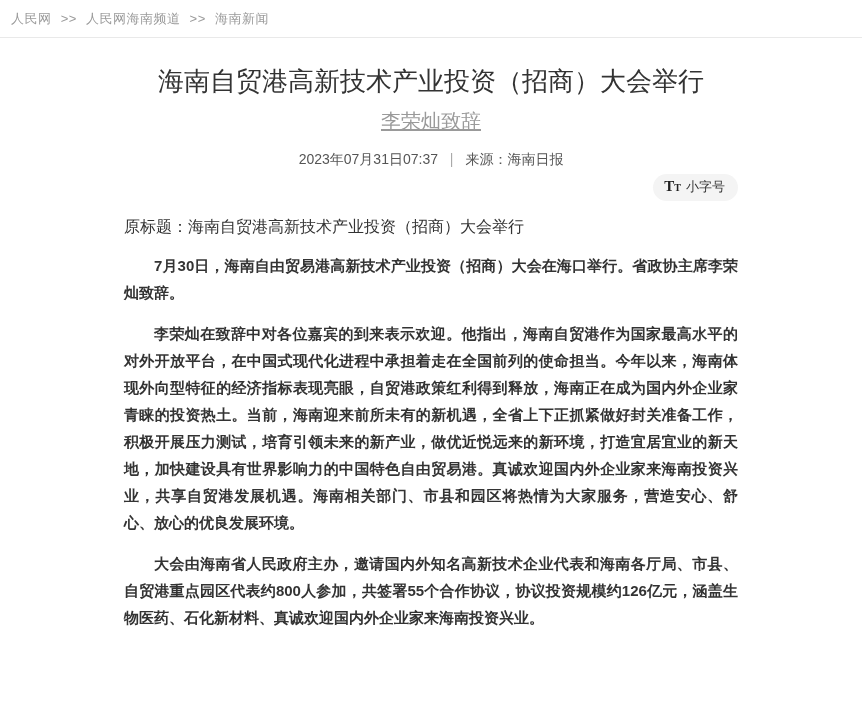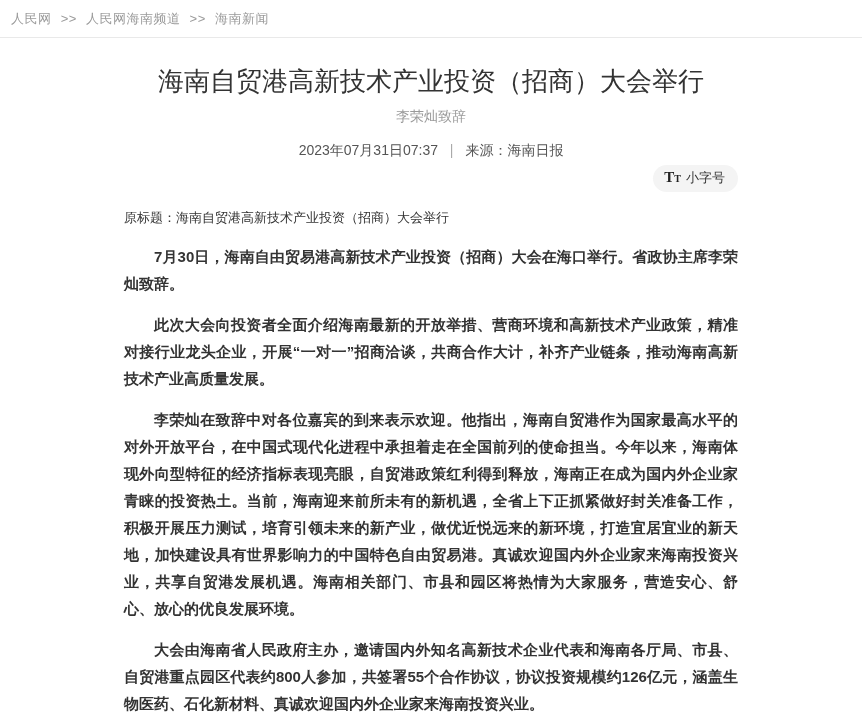--- a/index.html
+++ b/index.html
@@ -36,22 +36,23 @@
     margin: 26px 0 0 0;
     text-align: center;
     font-size: 26px;
     line-height: 34px;
     font-weight: 500;
     color: #333333;
   }
   .subtitle {
     margin-top: 10px;
     text-align: center;
-    font-size: 14px;
+    font-size: 20px;
     color: #9a9a9a;
+    text-decoration: underline;
   }
   .meta {
     margin-top: 16px;
     text-align: center;
     font-size: 14px;
     color: #555555;
   }
   .meta .meta-sep { margin: 0 8px; color: #aaaaaa; }
   .meta .source-link { color: #555555; cursor: pointer; text-decoration: none; }
 
@@ -73,21 +74,21 @@
     color: #333333;
     cursor: pointer;
     line-height: 16px;
   }
   .font-pill .tt { display: inline-flex; align-items: baseline; font-family: "Liberation Serif", "DejaVu Serif", serif; color: #222; }
   .font-pill .t1 { font-size: 15px; font-weight: 600; }
   .font-pill .t2 { font-size: 10px; font-weight: 600; }
 
   .original-title {
     margin-top: 15px;
-    font-size: 13px;
+    font-size: 16px;
     line-height: 22px;
     color: #333333;
   }
 
   .body p {
     font-size: 15px;
     line-height: 27px;
     margin: 14px 0;
     text-indent: 2em;
     text-align: justify;
@@ -131,20 +132,19 @@
         <span class="pill-label">小字号</span>
       </button>
     </div>
 
     <div class="original-title">
       <span>原标题：</span><span>海南自贸港高新技术产业投资（招商）大会举行</span>
     </div>
 
     <div class="body">
       <p>7月30日，海南自由贸易港高新技术产业投资（招商）大会在海口举行。省政协主席李荣灿致辞。</p>
-      <p>此次大会向投资者全面介绍海南最新的开放举措、营商环境和高新技术产业政策，精准对接行业龙头企业，开展“一对一”招商洽谈，共商合作大计，补齐产业链条，推动海南高新技术产业高质量发展。</p>
       <p>李荣灿在致辞中对各位嘉宾的到来表示欢迎。他指出，海南自贸港作为国家最高水平的对外开放平台，在中国式现代化进程中承担着走在全国前列的使命担当。今年以来，海南体现外向型特征的经济指标表现亮眼，自贸港政策红利得到释放，海南正在成为国内外企业家青睐的投资热土。当前，海南迎来前所未有的新机遇，全省上下正抓紧做好封关准备工作，积极开展压力测试，培育引领未来的新产业，做优近悦远来的新环境，打造宜居宜业的新天地，加快建设具有世界影响力的中国特色自由贸易港。真诚欢迎国内外企业家来海南投资兴业，共享自贸港发展机遇。海南相关部门、市县和园区将热情为大家服务，营造安心、舒心、放心的优良发展环境。</p>
       <p>大会由海南省人民政府主办，邀请国内外知名高新技术企业代表和海南各厅局、市县、自贸港重点园区代表约800人参加，共签署55个合作协议，协议投资规模约126亿元，涵盖生物医药、石化新材料、真诚欢迎国内外企业家来海南投资兴业。</p>
 
     </div>
 
   </div>
 </div>
 
 </body></html>

